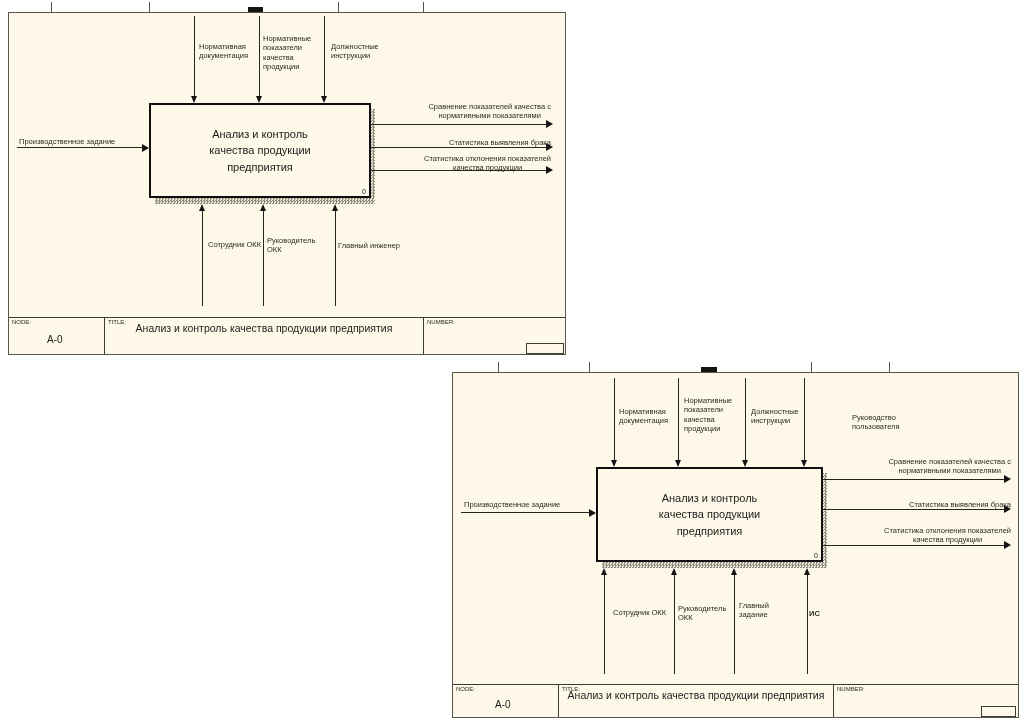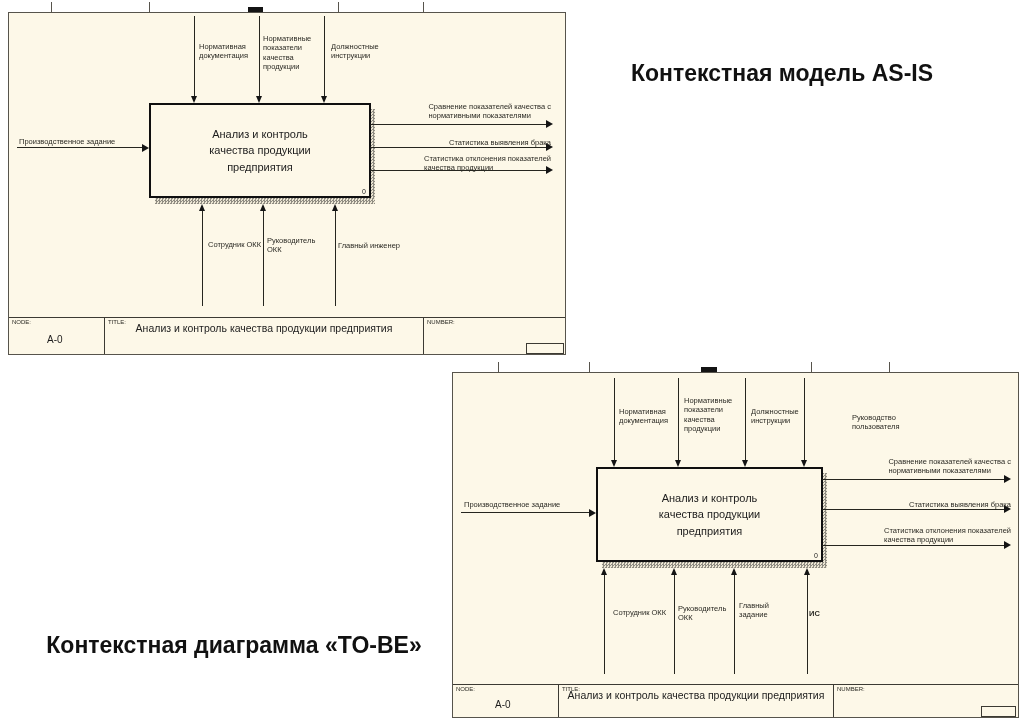--- a/index.html
+++ b/index.html
@@ -9,42 +9,40 @@
   .sheet{position:absolute;background:#fdf8e8;border:1px solid #57544c;}
   .tick{position:absolute;width:1px;height:10px;top:-11px;background:#57544c;}
   .blob{position:absolute;height:5px;top:-6px;background:#141414;}
   .vline{position:absolute;width:1px;background:#26261f;z-index:3;}
   .hline{position:absolute;height:1px;background:#26261f;z-index:3;}
   .ah{position:absolute;width:0;height:0;z-index:4;}
   .ah.d{border-left:3.5px solid transparent;border-right:3.5px solid transparent;border-top:7px solid #141414;}
   .ah.u{border-left:3.5px solid transparent;border-right:3.5px solid transparent;border-bottom:7px solid #141414;}
   .ah.rt{border-top:4px solid transparent;border-bottom:4px solid transparent;border-left:7px solid #141414;}
   .lbl{position:absolute;font-size:7.5px;line-height:1.25;color:#2b2a24;white-space:pre-line;z-index:5;}
-  .lbl.r{text-align:left;}
+  .lbl.r{text-align:center;}
   .ibox{position:absolute;border:2px solid #0f0f0f;background:#fdf8e8;display:flex;align-items:center;
         justify-content:center;z-index:2;box-sizing:border-box;}
   .ibox-label{font-size:11px;line-height:1.5;color:#1c1c1c;text-align:center;white-space:pre-line;}
   .boxnum{position:absolute;right:3px;bottom:1px;font-size:7px;color:#1c1c1c;}
   .shadow{position:absolute;z-index:1;
           background:repeating-conic-gradient(#8f8c82 0% 25%, #ece6d3 0% 50%) 0 0 / 3px 3px;}
   .footer{position:absolute;left:0;right:0;bottom:0;border-top:1px solid #3c3a33;display:flex;z-index:6;}
   .fcell{position:relative;border-right:1px solid #3c3a33;box-sizing:border-box;}
   .fcell:last-child{border-right:none;}
   .ftag{position:absolute;top:1px;left:3px;font-size:6px;color:#2b2a24;}
   .fnode{position:absolute;left:38px;top:16px;font-size:10px;color:#1c1c1c;}
   .ftitle{position:absolute;left:0;right:0;top:4px;text-align:center;font-size:10.5px;color:#1c1c1c;}
   .frect{position:absolute;bottom:0;width:38px;height:11px;border:1px solid #3c3a33;background:#fdf8e8;box-sizing:border-box;}
 </style>
 </head>
 <body>
 
 <div id="canvas">
 
-  <div class="heading" style="left:602px;top:60px;width:360px;">Контекстная модель AS-IS</div>
-  <div class="heading" style="left:38px;top:632px;width:392px;">Контекстная диаграмма «TO-BE»</div>
 
   <div class="sheet" style="left:8px;top:12px;width:556px;height:341px;">
 
     <div class="tick" style="left:42px;"></div>
     <div class="tick" style="left:140px;"></div>
     <div class="tick" style="left:329px;"></div>
     <div class="tick" style="left:414px;"></div>
     <div class="blob" style="left:239px;width:15px;"></div>
 
     <div class="vline" style="left:185px;top:3px;height:81px;"></div>

